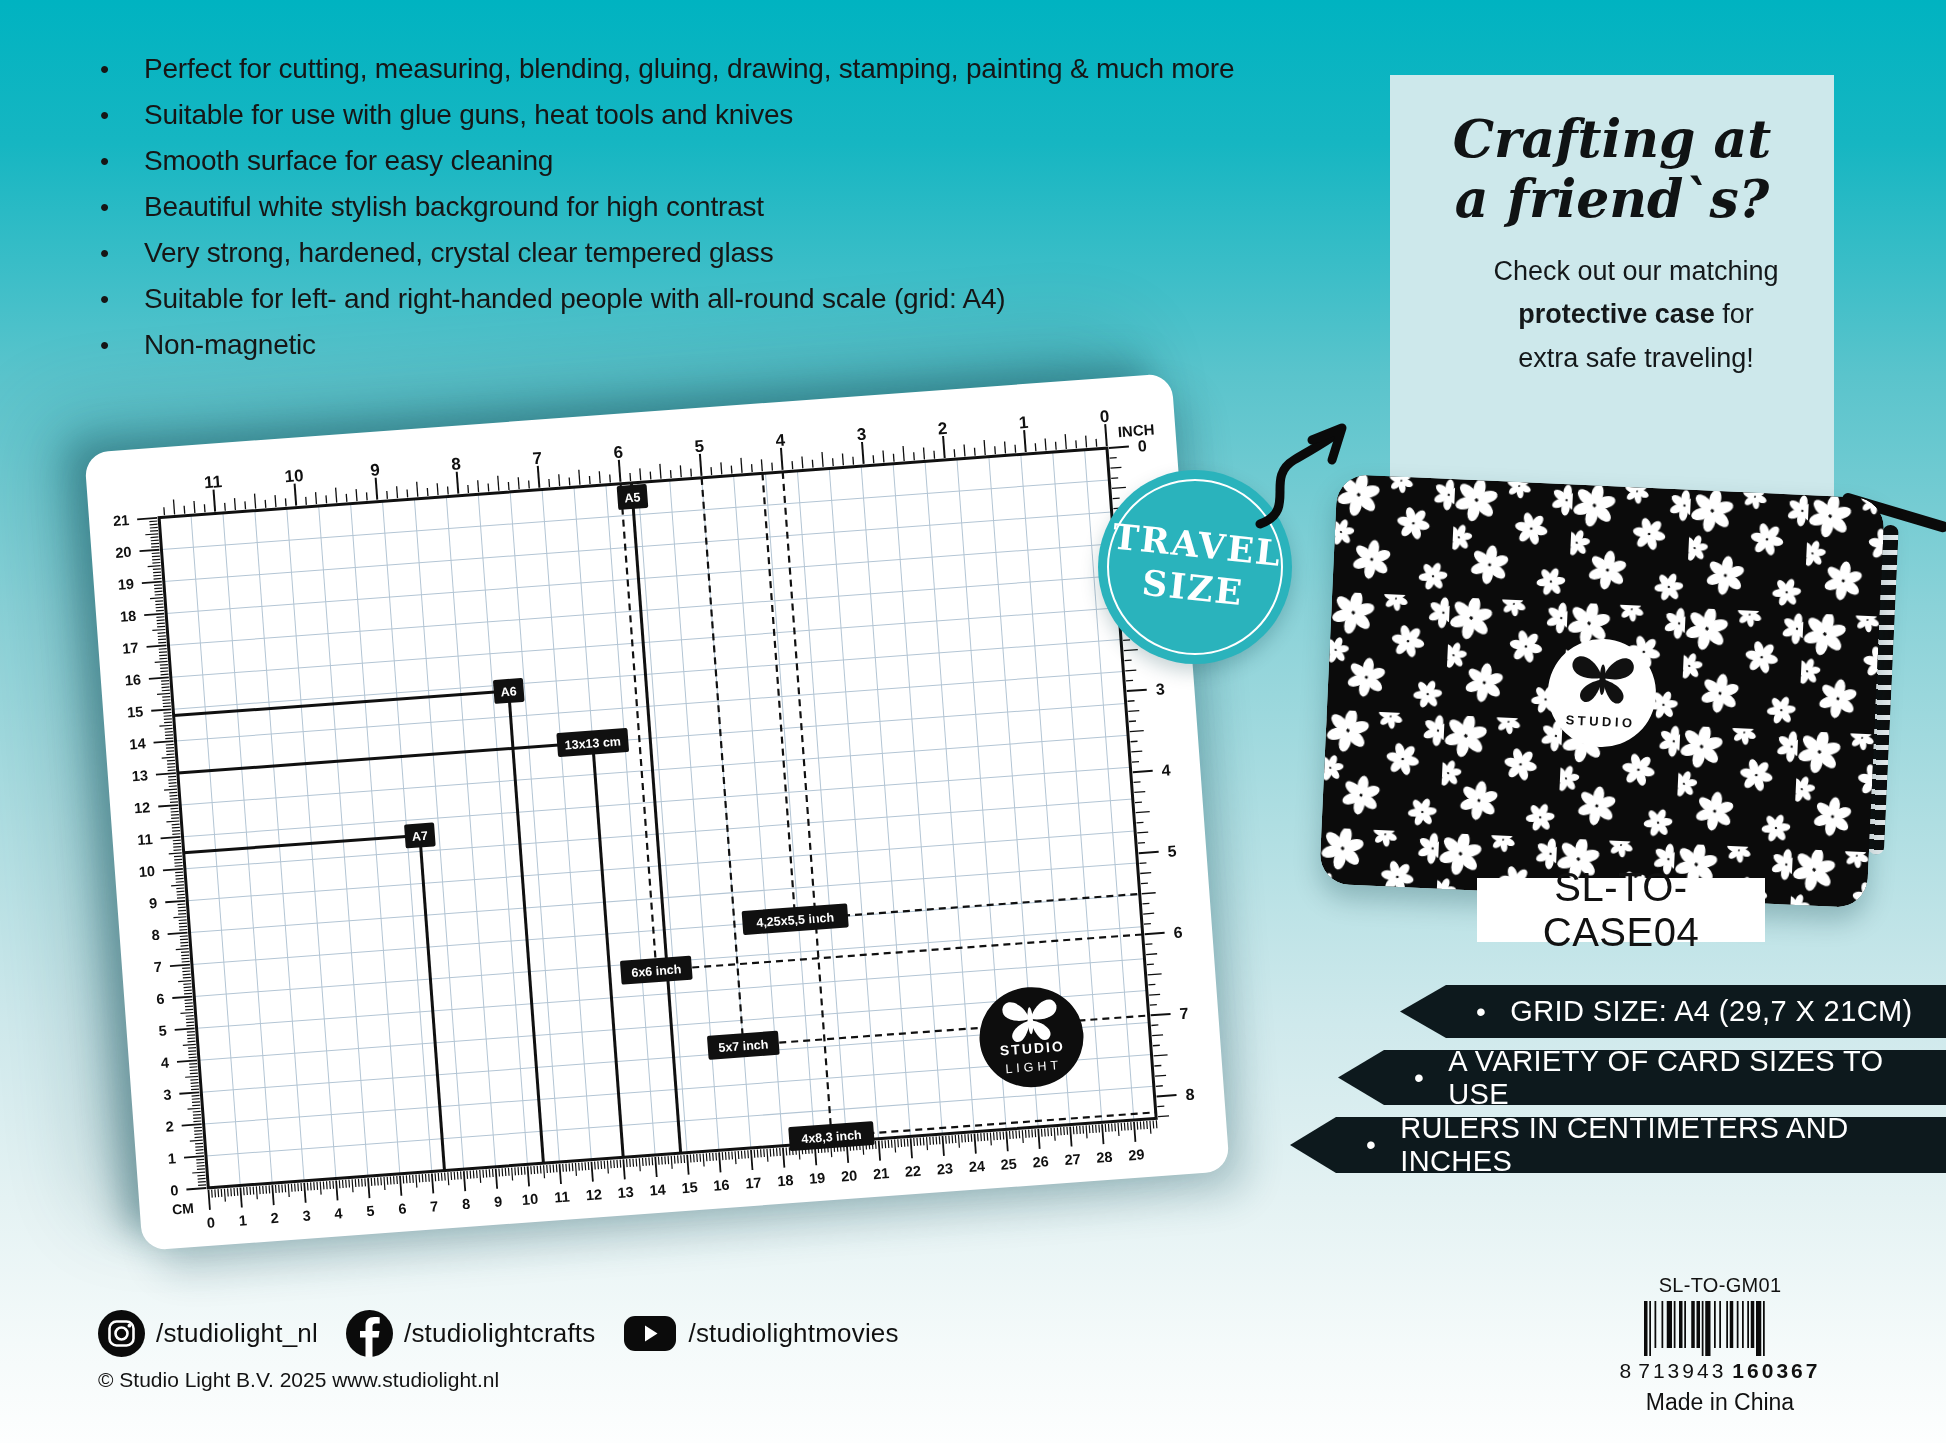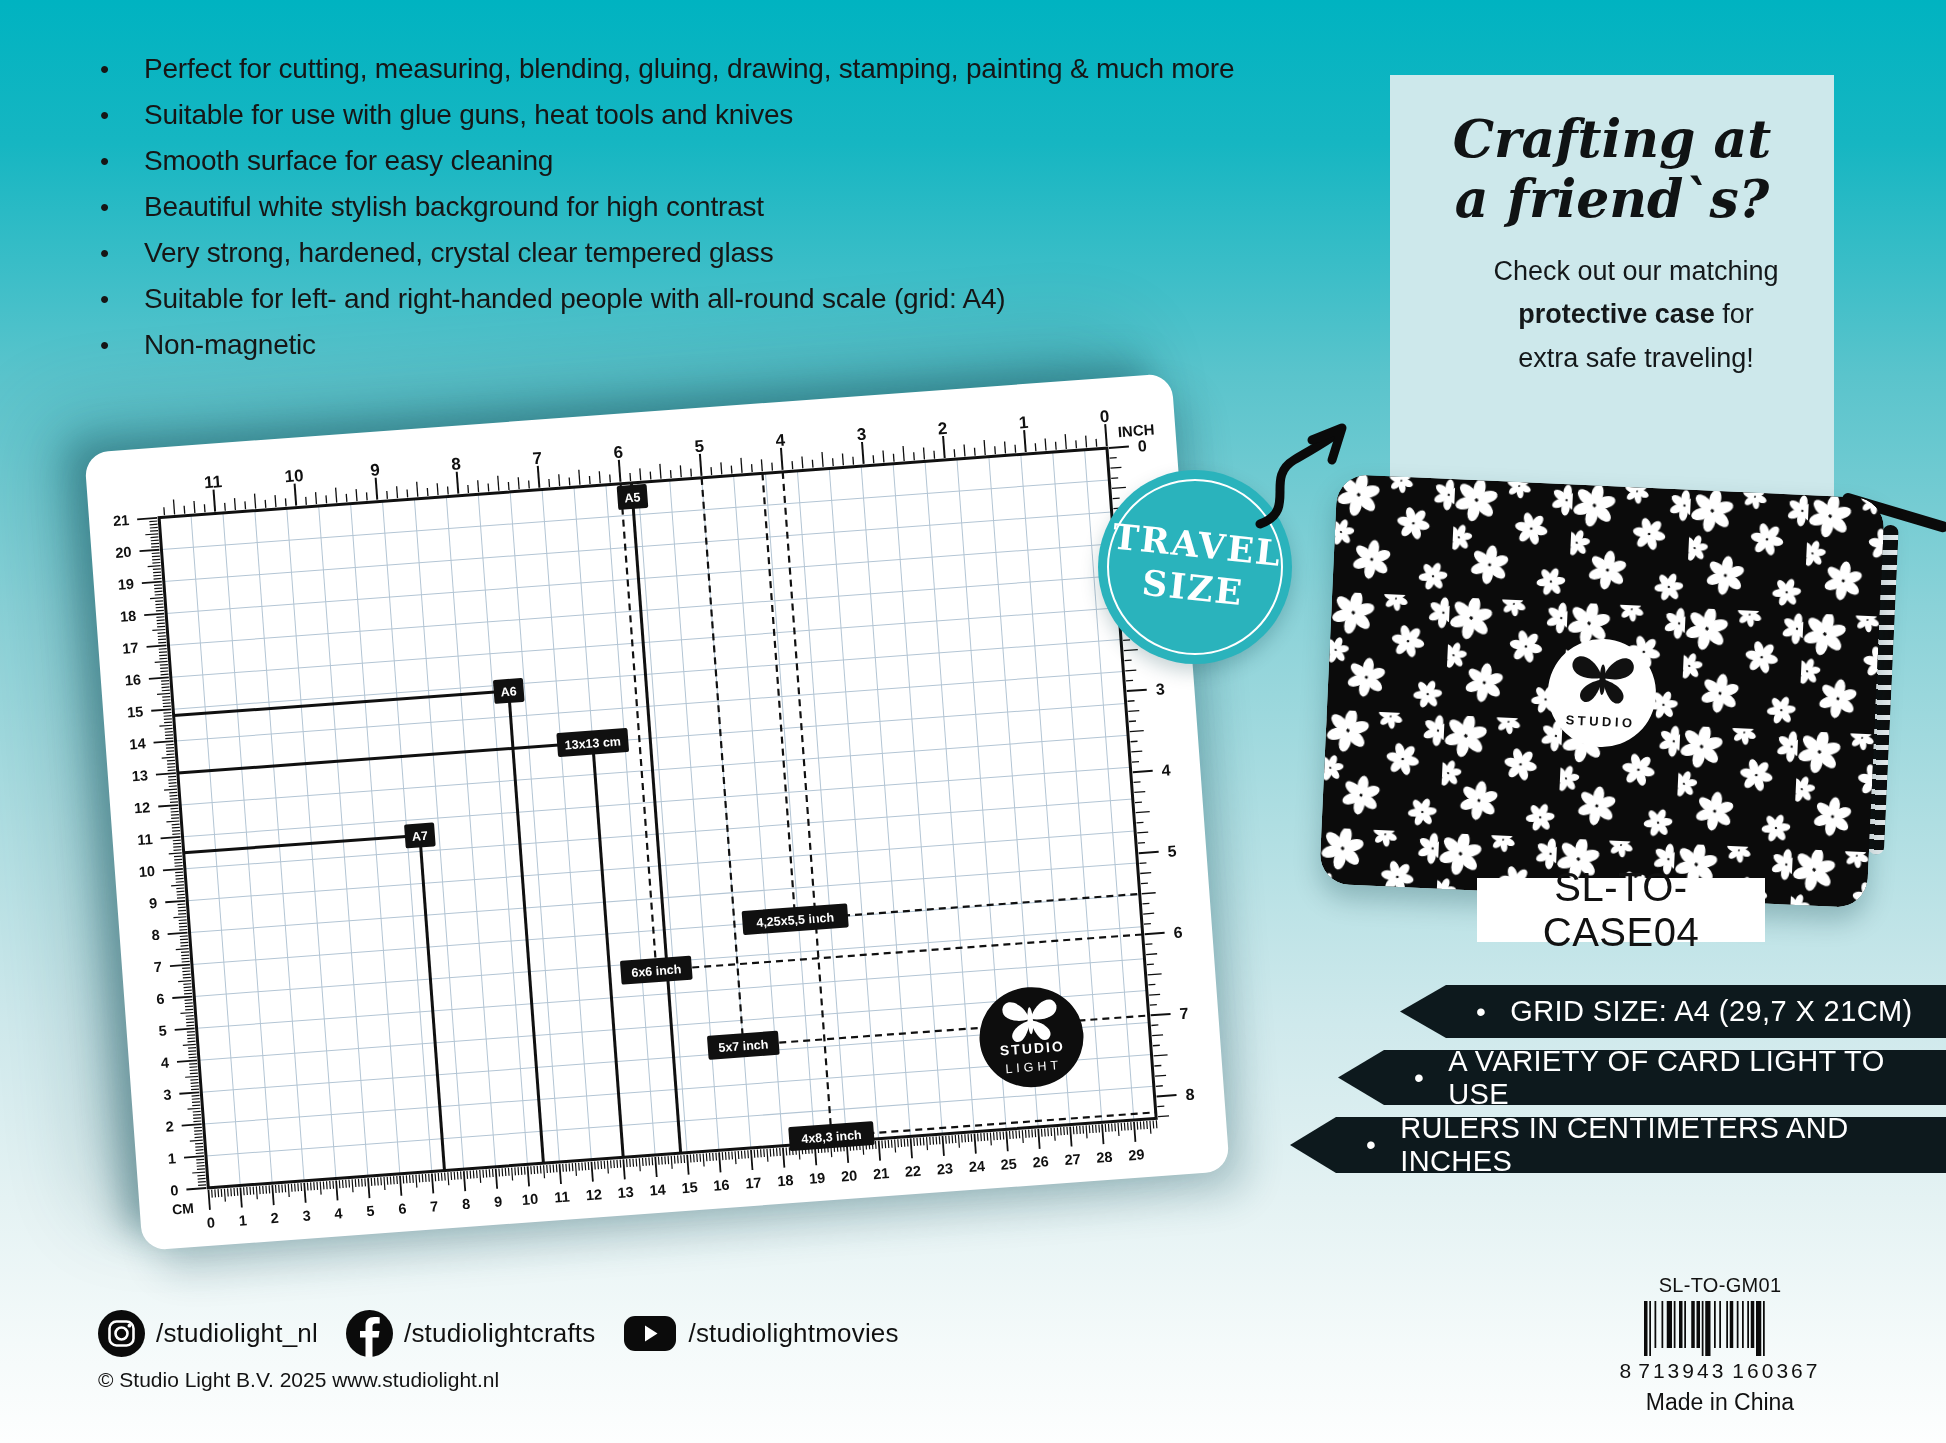--- a/index.html
+++ b/index.html
@@ -60,21 +60,21 @@
   .soc svg{display:block;}
   .soc .handle{font-size:26px;color:#111;margin-left:11px;letter-spacing:0.2px;}
   #copyright{position:absolute;left:98px;top:1368px;font-size:21px;color:#131313;}
 
   
   #barcode{position:absolute;left:1620px;top:1274px;width:200px;text-align:center;color:#111;}
   #barcode .sku{font-size:20px;letter-spacing:0.3px;margin-bottom:4px;}
   #barcode .digits{display:flex;justify-content:center;align-items:flex-end;font-size:21px;margin-top:-2px;}
   #barcode .digits .lead{margin-right:7px;}
   #barcode .digits .grp{letter-spacing:3px;}
-  #barcode .digits .grp + .grp{margin-left:6px;}
+  #barcode .digits .grp + .grp{margin-left:6px;font-weight:bold;}
   #barcode .origin{font-size:23px;margin-top:6px;}
 
   #bg-flowers{position:absolute;inset:0;pointer-events:none;}
 </style>
 </head>
 <body>
 
 <svg width="0" height="0" style="position:absolute" aria-hidden="true">
   <defs>
     <g id="daisy">
@@ -1047,21 +1047,21 @@
     </div>
   </div>
   <div id="case-label">SL-TO-CASE04</div>
 
   <div class="banner" id="banner1">
     <span class="b">•</span>
     <span>GRID SIZE: A4 (29,7 X 21CM)</span>
   </div>
   <div class="banner" id="banner2">
     <span class="b">•</span>
-    <span>A VARIETY OF CARD LIGHT TO USE</span>
+    <span>A VARIETY OF CARD SIZES TO USE</span>
   </div>
   <div class="banner" id="banner3">
     <span class="b">•</span>
     <span>RULERS IN CENTIMETERS AND INCHES</span>
   </div>
 
   <div id="social">
     <div class="soc">
       <svg width="47" height="47" viewBox="0 0 47 47">
         <circle cx="23.5" cy="23.5" r="23.5" fill="#0b0b0b"></circle>

